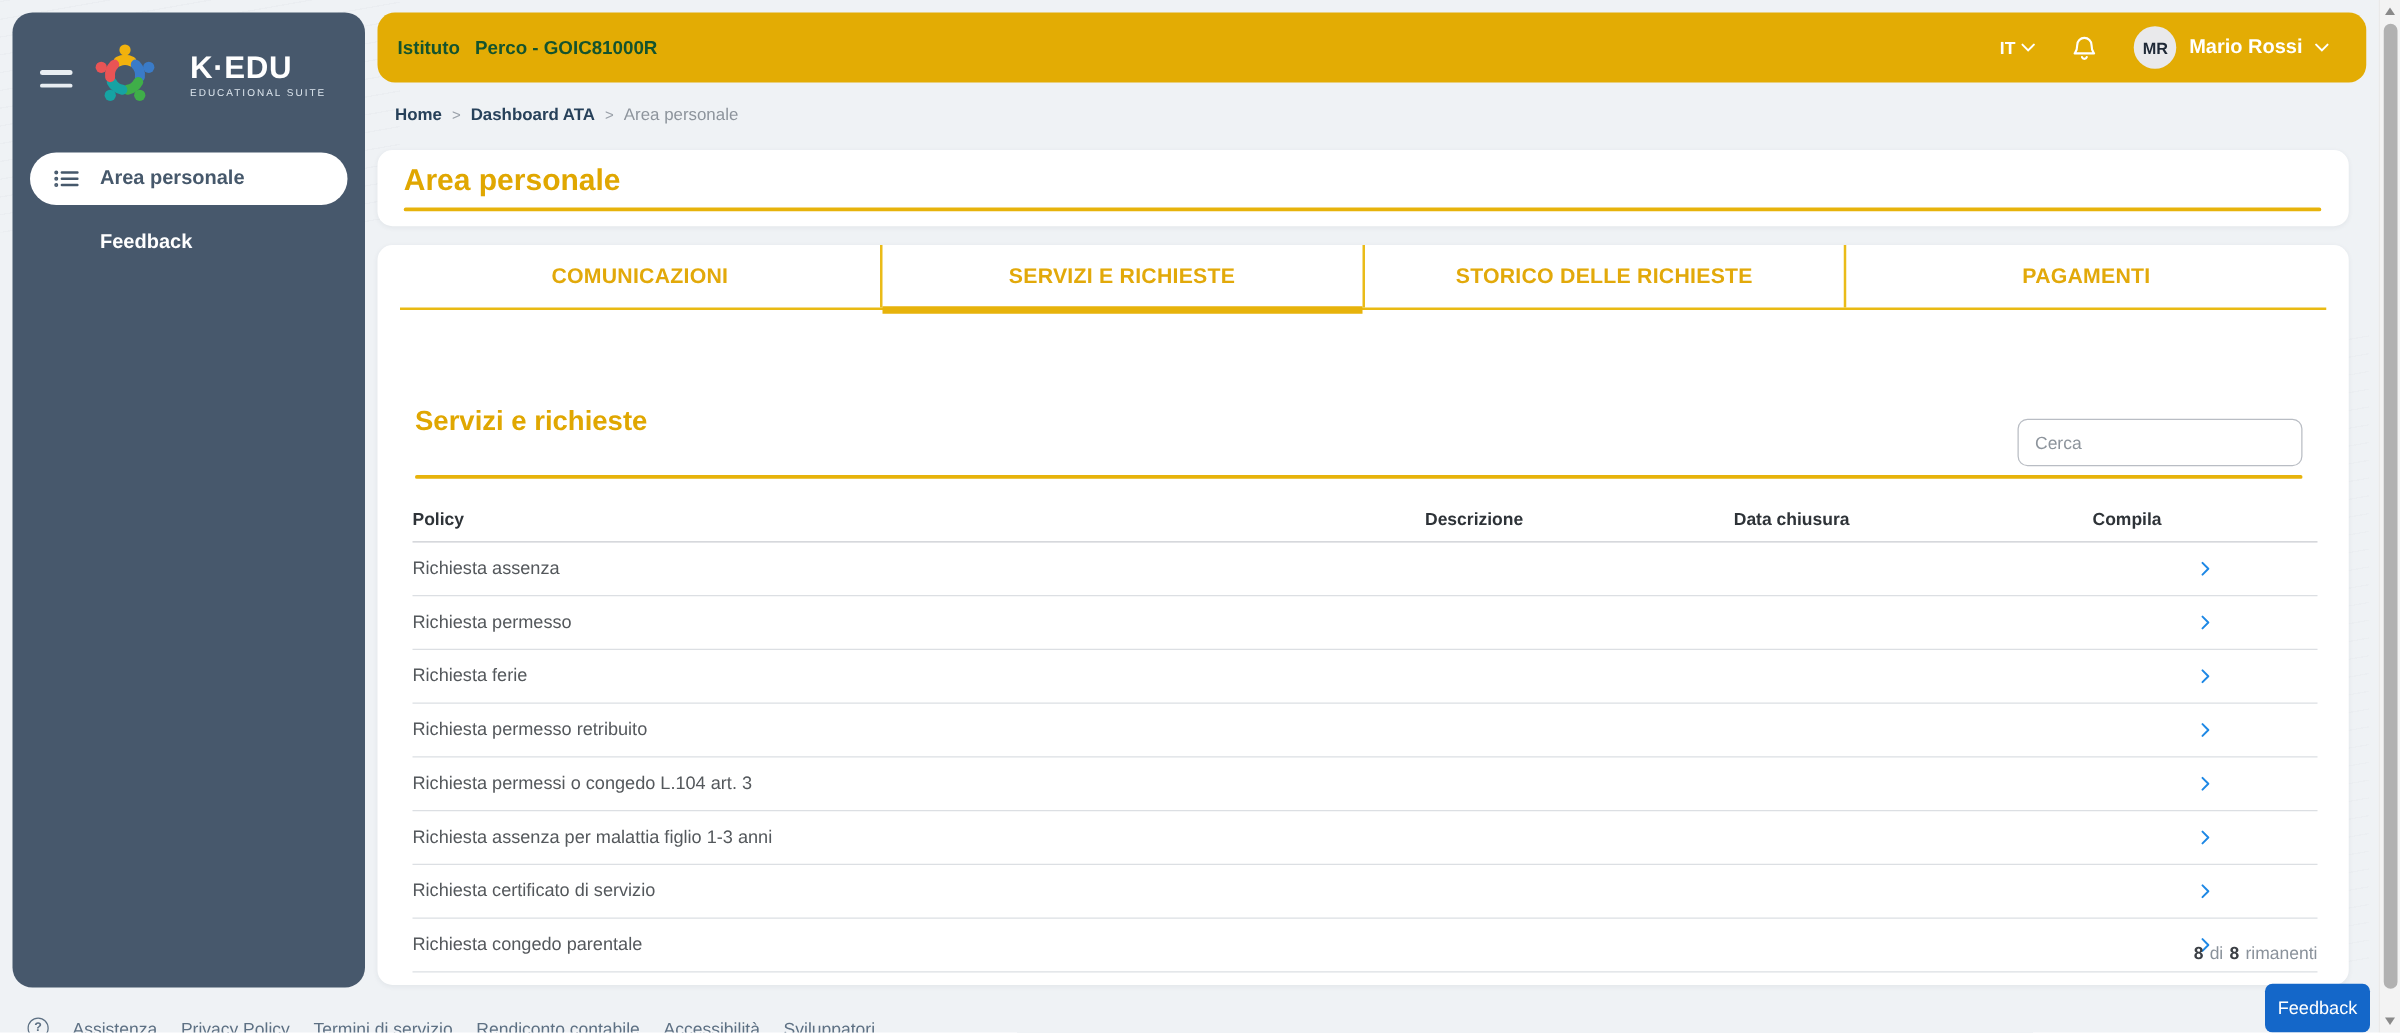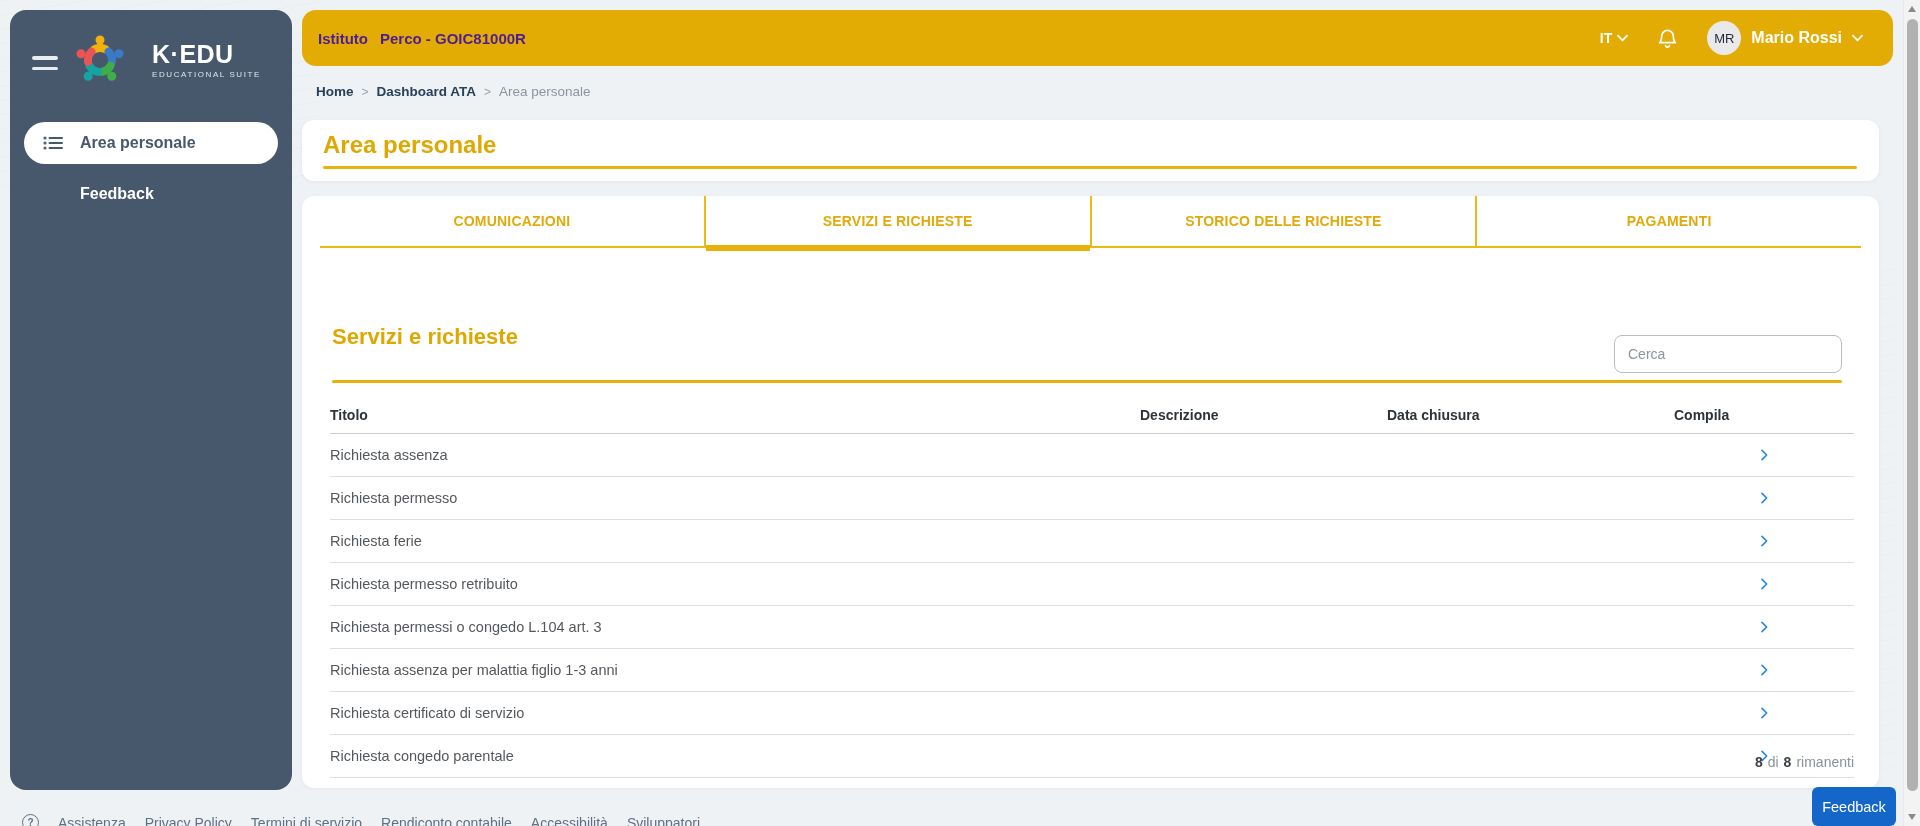--- a/index.html
+++ b/index.html
@@ -40,30 +40,30 @@
     margin:8px 14px; height:42px; padding-left:16px;
   }
   .nav-item.plain { padding-left:70px; }
 
   
   .topbar {
     position:absolute; left:302px; top:10px; width:1591px; height:56px;
     background:#E3AC04; border-radius:14px; display:flex; align-items:center;
     padding:0 30px 0 16px; z-index:2;
   }
-  .institute { color:#4c1d95; font-size:15px; font-weight:bold; }
+  .institute { color:#14532d; font-size:15px; font-weight:bold; }
   .institute .name { margin-left:12px; }
   .topbar-right { margin-left:auto; display:flex; align-items:center; gap:28px; }
   .lang { display:flex; align-items:center; gap:5px; color:#fff; font-size:14px; font-weight:bold; cursor:pointer; }
   .bell { cursor:pointer; display:flex; }
   .userchip { display:flex; align-items:center; gap:10px; cursor:pointer; }
   .avatar {
     width:34px; height:34px; border-radius:50%; background:#E9E9EB;
     display:flex; align-items:center; justify-content:center;
-    color:#1F2937; font-size:13px; font-weight:normal;
+    color:#1F2937; font-size:13px; font-weight:bold;
   }
   .username { color:#fff; font-size:16px; font-weight:bold; }
 
   
   .breadcrumb { position:absolute; left:316px; top:84px; font-size:13.5px; display:flex; gap:8px; align-items:center; z-index:2; }
   .crumb { color:#27415A; font-weight:bold; cursor:pointer; }
   .crumb.current { color:#8D949C; font-weight:normal; cursor:default; }
   .crumb-sep { color:#9AA1A9; font-size:12px; }
 
   
@@ -75,21 +75,21 @@
   .title-underline { position:absolute; left:21px; right:22px; top:46px; height:3px; background:#E7B30B; border-radius:2px; }
 
   
   .main-card {
     position:absolute; left:302px; top:196px; width:1577px; height:592px;
     background:#fff; border-radius:12px; box-shadow:0 1px 4px rgba(40,50,60,.06); z-index:1;
   }
   .tabs { display:flex; margin:0 18px; height:52px; border-bottom:2px solid #E9BA13; }
   .tab {
     flex:1; display:flex; align-items:center; justify-content:center;
-    color:#E2A90A; font-size:14px; font-weight:bold; letter-spacing:.2px;
+    color:#E2A90A; font-size:17px; font-weight:bold; letter-spacing:.2px;
     cursor:pointer; position:relative;
   }
   .tab + .tab { border-left:2px solid #EAbb18; border-left:2px solid #EABB18; }
   .tab.active::after {
     content:""; position:absolute; left:0; right:0; bottom:-5px; height:6px; background:#E7B30B;
   }
   .section { padding:0 25px 0 28px; position:relative; }
   .section-head { position:relative; height:134px; }
   .section-title { position:absolute; left:2px; top:76px; color:#E0A701; font-size:22px; font-weight:bold; }
   .search-input {
@@ -252,21 +252,21 @@
 
   <div class="section">
     <div class="section-head">
       <h2 class="section-title">Servizi e richieste</h2>
       <input class="search-input" type="text" placeholder="Cerca" style="">
       <div class="section-underline"></div>
     </div>
 
     <div class="table">
       <div class="trow thead">
-        <div class="th">Titolo</div>
+        <div class="th">Policy</div>
         <div class="th">Descrizione</div>
         <div class="th">Data chiusura</div>
         <div class="th compila">Compila</div>
       </div>
 
       <div class="trow tr">
         <div class="td">Richiesta assenza</div>
         <div class="td"></div>
         <div class="td"></div>
         <div class="td compila">

